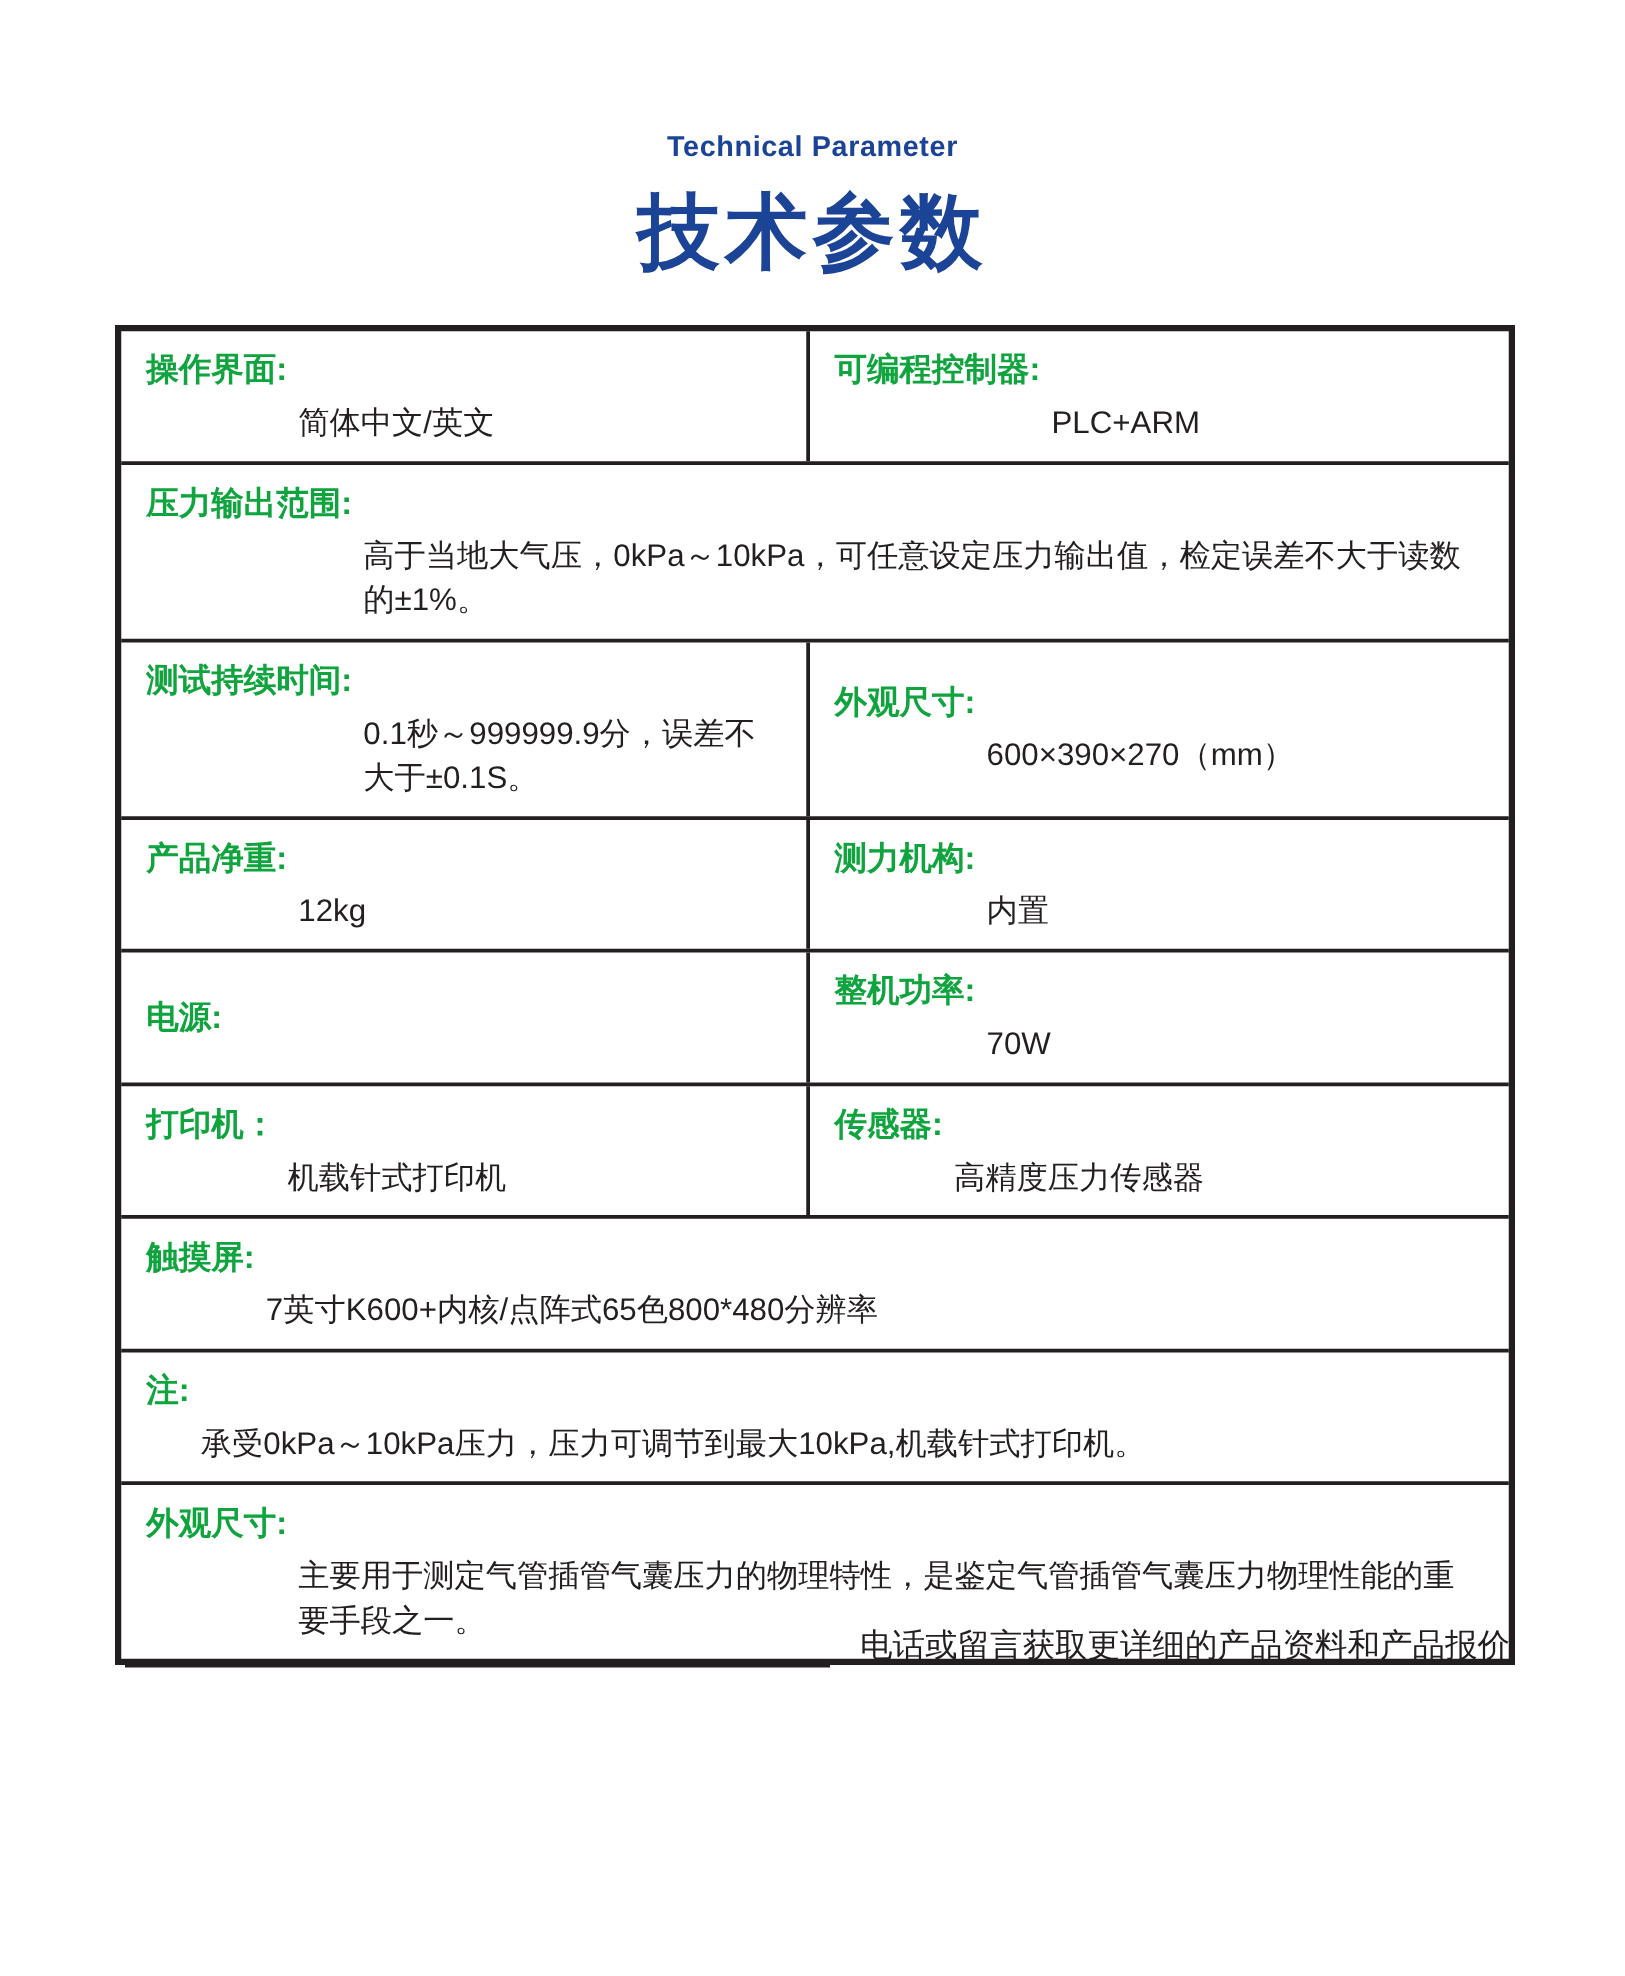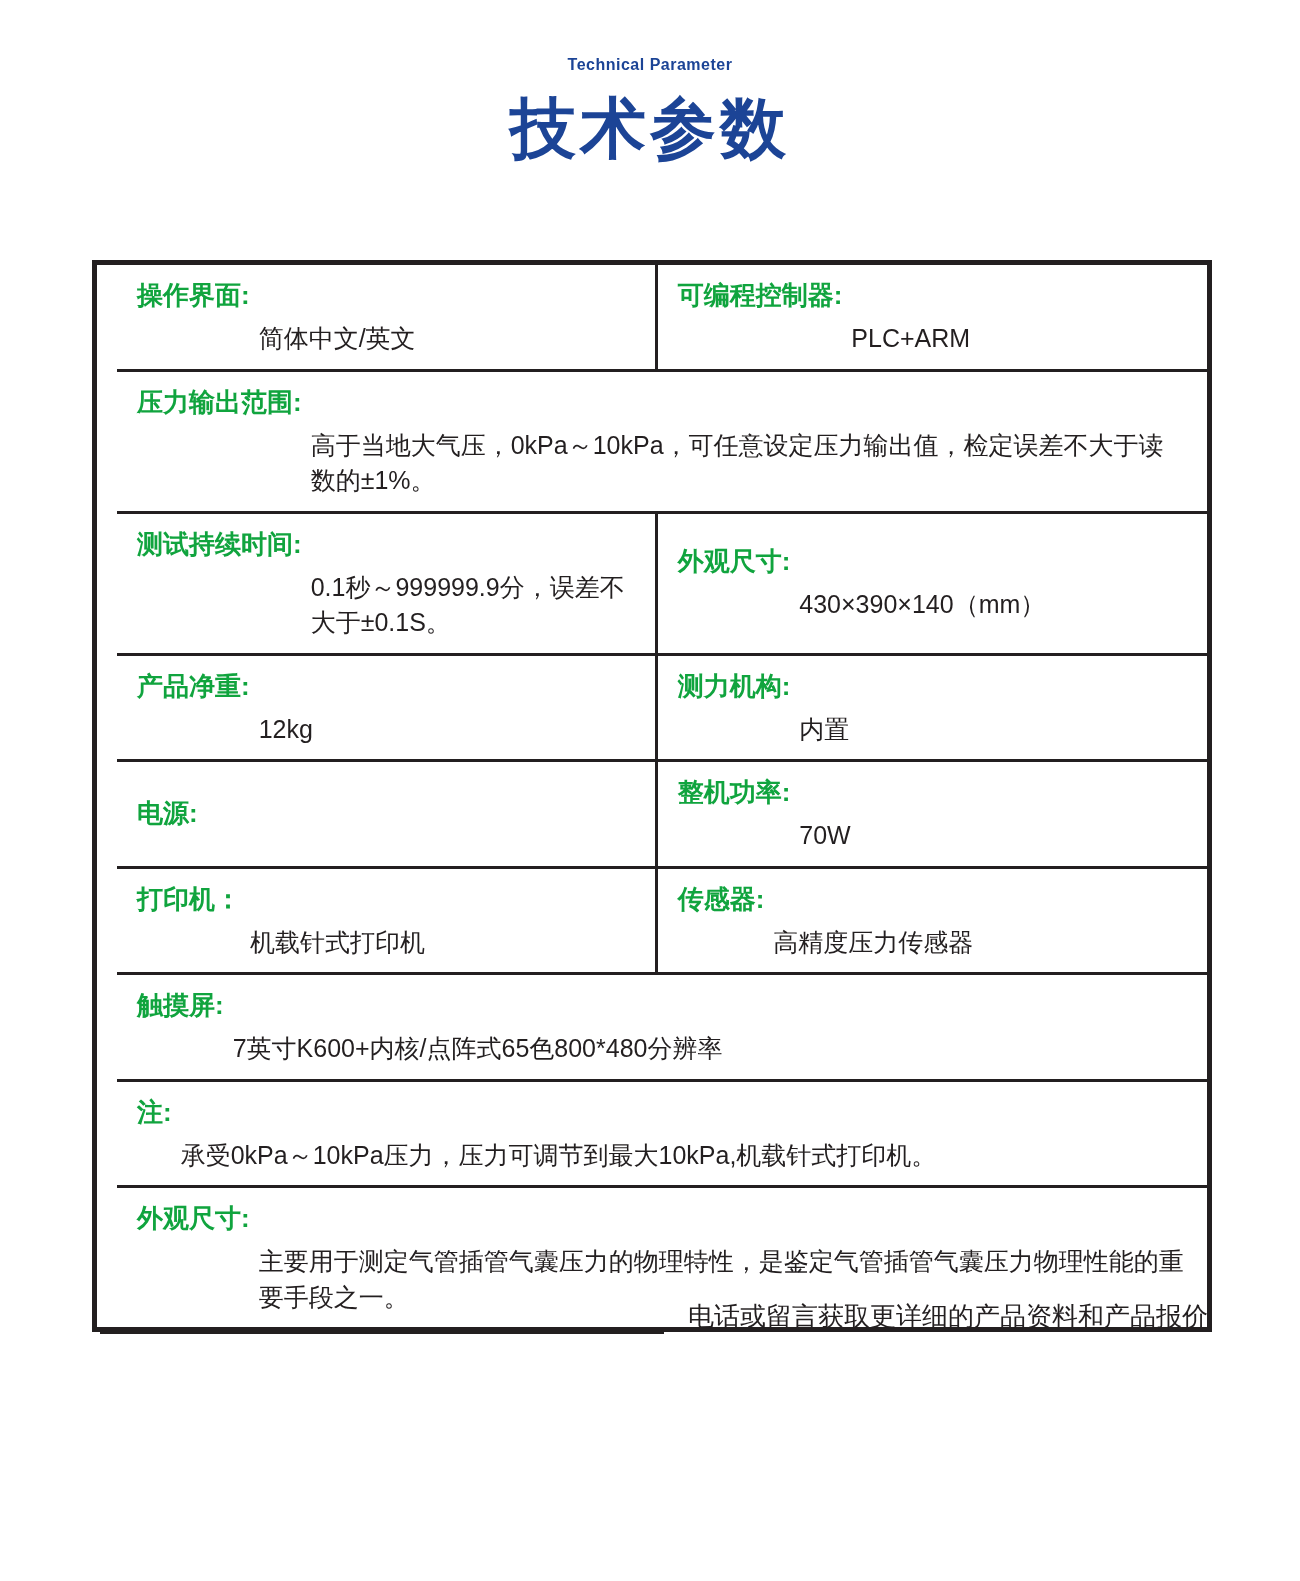--- a/index.html
+++ b/index.html
@@ -15,43 +15,43 @@
     font-family: "Liberation Sans", "DejaVu Sans", sans-serif;
     overflow: hidden;
   }
 
   
   .header {
     padding-top: 56px;
     text-align: center;
   }
   .title-en {
-    font-size: 16px;
+    font-size: 23px;
     font-weight: bold;
     color: #1c4496;
     letter-spacing: 0.5px;
+    margin-top: 48px;
   }
   .title-zh {
     margin-top: 10px;
     font-size: 66px;
     font-weight: bold;
     color: #1c4496;
     letter-spacing: 4px;
   }
 
   
   .spec-table {
     position: absolute;
     left: 92px;
     top: 260px;
     width: 1120px;
     box-sizing: border-box;
     border: 5px solid #231f20;
     background: #ffffff;
-    padding-left: 20px;
   }
   .row {
     display: flex;
     min-height: 103px;
     border-top: 3px solid #231f20;
     box-sizing: border-box;
   }
   .row:first-child {
     border-top: none;
   }
@@ -150,21 +150,21 @@
     <div class="row">
       <div class="cell half-left">
         <div class="pair">
           <span class="label">测试持续时间:</span>
           <span class="value">0.1秒～999999.9分，误差不大于±0.1S。</span>
         </div>
       </div>
       <div class="cell half-right">
         <div class="pair">
           <span class="label">外观尺寸:</span>
-          <span class="value">430×390×140（mm）</span>
+          <span class="value">600×390×270（mm）</span>
         </div>
       </div>
     </div>
 
     <div class="row">
       <div class="cell half-left">
         <div class="pair">
           <span class="label">产品净重:</span>
           <span class="value">12kg</span>
         </div>

